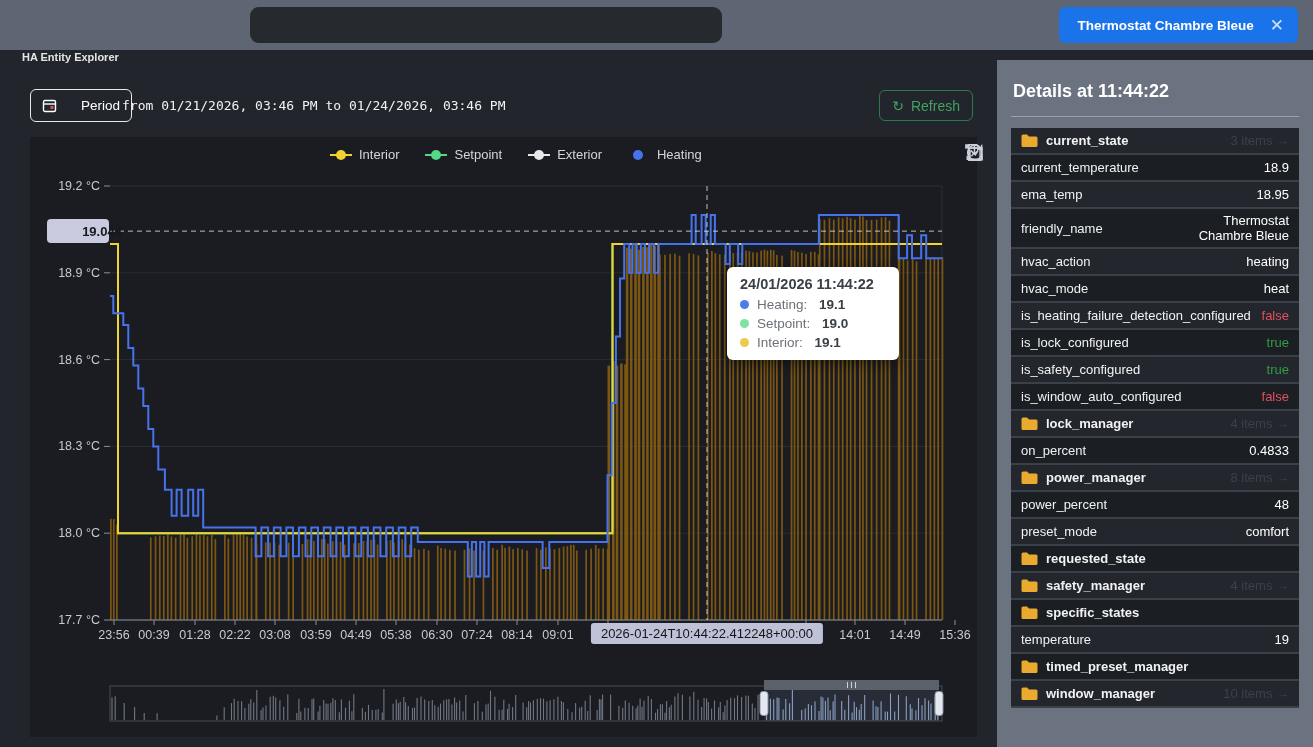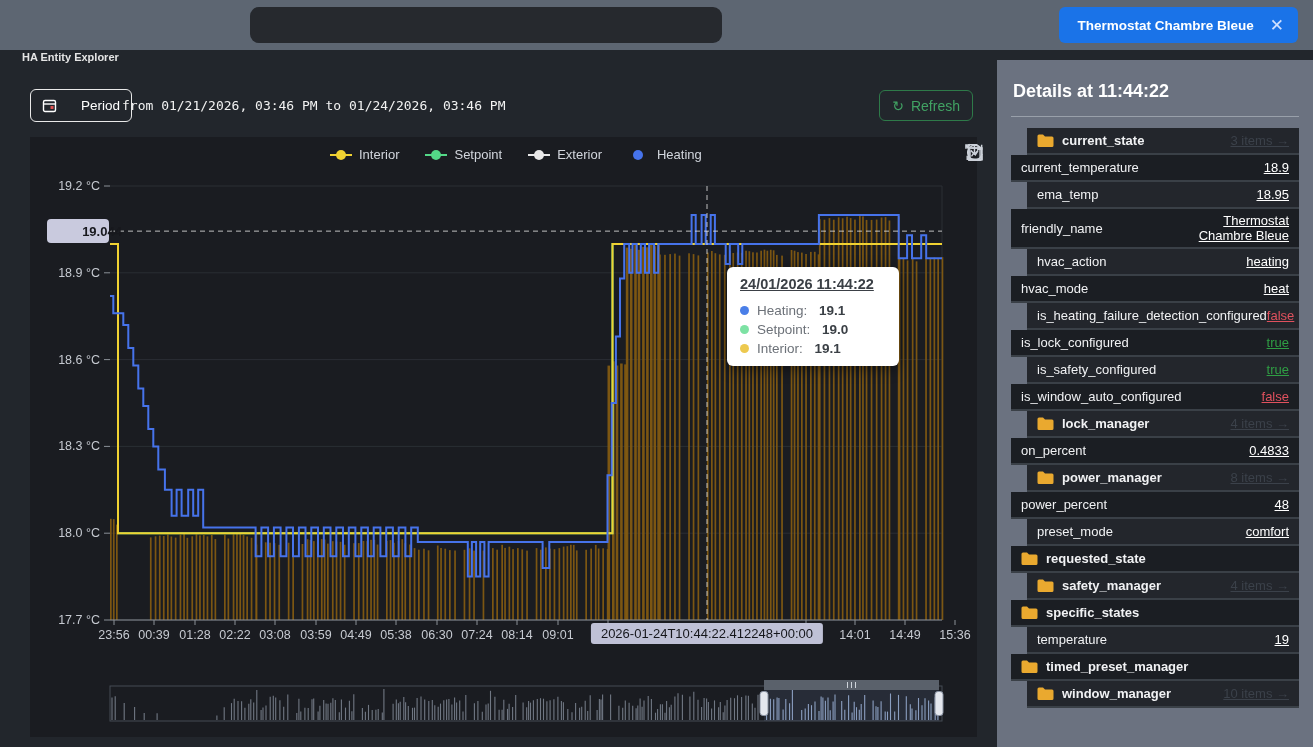--- a/index.html
+++ b/index.html
@@ -36,43 +36,43 @@
   .legend-mark { position:relative; width:22px; height:11px; }
   .legend-mark .ln { position:absolute; left:0; top:4.5px; width:22px; height:2px; }
   .legend-mark .dt { position:absolute; left:6px; top:0.5px; width:10px; height:10px; border-radius:50%; }
   .legend-mark.dot-only .dt { left:5px; }
   .legend-label { color:#d2d6dd; font-size:13px; }
   .toolbox { position:absolute; right:12px; top:6px; display:flex; gap:9px; z-index:3; }
   .toolbox .tb { width:19px; height:19px; cursor:pointer; }
 
   .tooltip { position:absolute; left:697px; top:130px; width:172px; background:#fff; border-radius:6px;
     box-shadow:0 3px 14px rgba(0,0,0,.45); padding:9px 13px 10px; z-index:6; }
-  .tt-title { font-size:14.5px; font-weight:bold; color:#3b4046; margin-bottom:11px;text-decoration:underline; }
+  .tt-title { font-size:14.5px; font-weight:bold; color:#3b4046; margin-bottom:5px; }
   .tt-row { display:flex; align-items:center; gap:8px; margin-top:4px; font-size:13.5px; color:#6c7178; }
   .tt-dot { width:9px; height:9px; border-radius:50%; flex-shrink:0; }
   .tt-val { font-weight:bold; color:#3b4046; }
 
   .ylabel-pointer { position:absolute; left:17px; top:82px; width:62px; height:24px; background:#c9cade;
     color:#17181d; font-size:13px; font-weight:bold; border-radius:4px; display:flex; align-items:center;
     justify-content:center; z-index:4; }
   .xlabel-pointer { position:absolute; left:677px; top:485px; transform:translateX(-50%);
     background:#bfc1d6; color:#15161b; font-size:13px; padding:3px 10px; border-radius:3px;
     white-space:nowrap; z-index:4; }
 
   
   .panel { position:absolute; left:997px; top:60px; width:316px; height:687px; background:#6b7280; }
   .panel-title { color:#fff; font-size:18px; font-weight:bold; padding:21px 16px 14px; }
   .panel-hr { border:none; border-top:1px solid #99a0aa; margin:0 14px; }
   .ptable { margin:11px 14px 0; }
   .prow { display:flex; align-items:center; justify-content:space-between; padding:4px 10px;
     border-bottom:2px solid #3a4047; min-height:27px; }
-  .prow.a { background:#23262c;margin-left:16px; } .prow.b { background:#1b1e23; }
+  .prow.a { background:#23262c; } .prow.b { background:#1b1e23; }
   .prow .k { color:#f1f2f4; font-size:13px; }
   .prow .k.bold { font-weight:bold; margin-left:8px; }
-  .prow .v { color:#fff; font-size:13px; text-align:right; max-width:118px;text-decoration:underline; }
+  .prow .v { color:#fff; font-size:13px; text-align:right; max-width:118px; }
   .prow .v.red { color:#e0515e; } .prow .v.green { color:#2f9e44;padding-left:19px; }
   .prow .v.items { color:#3b414a; font-size:13px; }
   .prow .left { display:flex; align-items:center; }
   .folder-ic { width:17px; height:13px; flex-shrink:0; }
 </style>
 </head>
 <body>
 
 <header class="navbar">
   <div class="nav-title">HA Entity Explorer</div>

